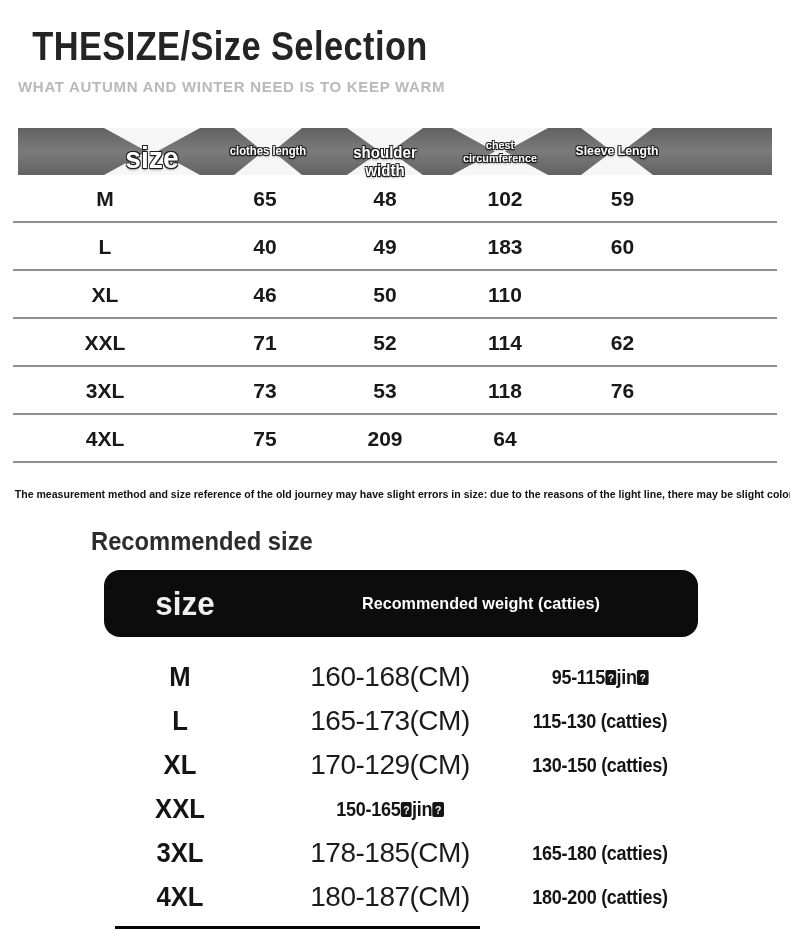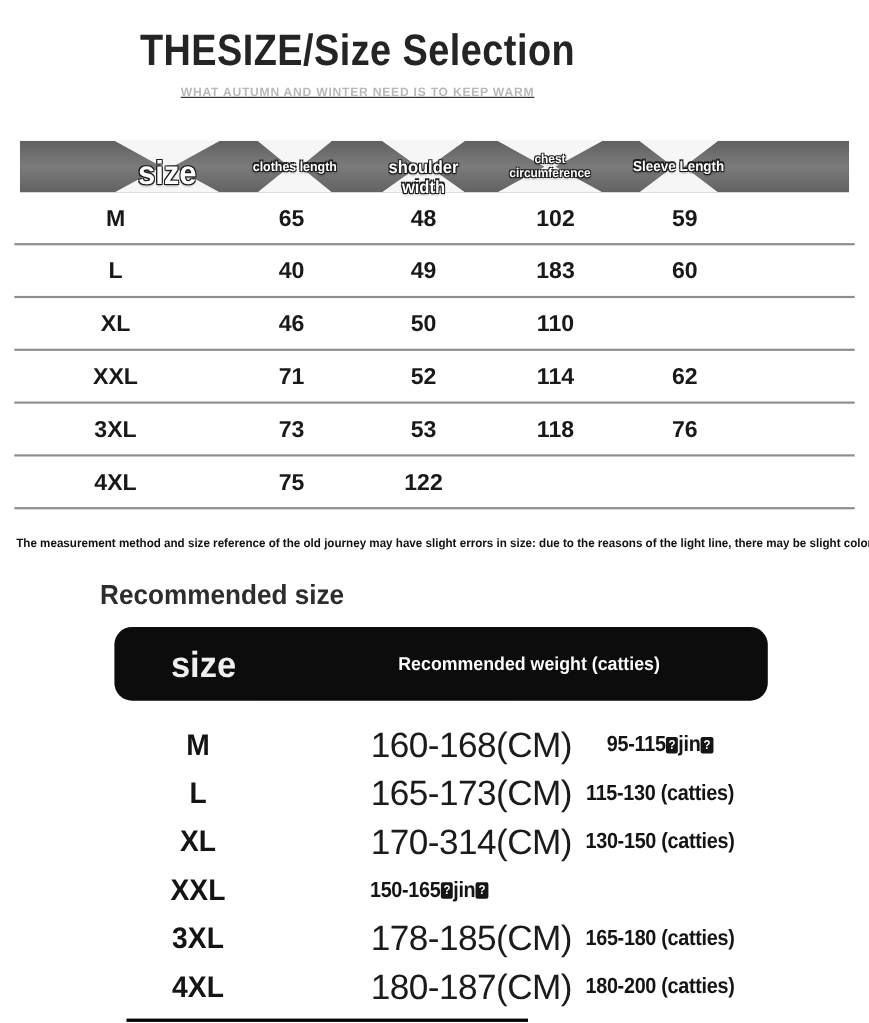--- a/index.html
+++ b/index.html
@@ -2,24 +2,24 @@
 <html><head>
 <meta charset="utf-8">
 <style>
   html,body{margin:0;padding:0;}
   body{
     width:790px;height:930px;position:relative;overflow:hidden;
     background:#ffffff;color:#1a1a1a;
     font-family:"Liberation Sans", sans-serif;
   }
   
-  .title-wrap{position:absolute;top:24px;left:0;width:650px;text-align:center;text-decoration:underline;}
+  .title-wrap{position:absolute;top:24px;left:0;width:650px;}
   .title-text{display:inline-block;font-size:40px;font-weight:bold;color:#242424;
     transform:scaleX(.86);transform-origin:center;white-space:nowrap;letter-spacing:.5px;}
-  .subtitle{margin-top:9px;font-size:11px;color:#b9b9b9;letter-spacing:.7px;font-weight:bold;}
+  .subtitle{margin-top:9px;font-size:15px;color:#b9b9b9;letter-spacing:.7px;font-weight:bold;margin-left:18px;}
 
   
   .st-header{position:absolute;left:18px;top:128px;width:754px;height:47px;}
   .st-header svg{position:absolute;left:0;top:0;}
   .st-col-label{
     position:absolute;top:0;height:100%;display:flex;align-items:center;justify-content:center;
     text-align:center;color:#ffffff;font-weight:bold;line-height:1.1;
     text-shadow:-1px -1px 0 #1b1b1b,1px -1px 0 #1b1b1b,-1px 1px 0 #1b1b1b,1px 1px 0 #1b1b1b,0 2px 2px rgba(0,0,0,.4);
     transform:scaleX(.94);
   }
@@ -49,21 +49,21 @@
   .rec-size-label{position:absolute;left:36px;top:0;height:100%;width:90px;display:flex;
     align-items:center;justify-content:center;color:#efefef;font-size:33px;font-weight:bold;
     transform:scaleX(.95);}
   .rec-weight-label{position:absolute;left:180px;right:20px;top:0;height:100%;display:flex;
     align-items:center;justify-content:center;color:#fdfdfd;font-size:17px;font-weight:bold;
     transform:scaleX(.95);}
 
   .rec-rows{position:absolute;top:655px;left:0;width:790px;}
   .rec-row{height:44px;display:grid;grid-template-columns:100px 160px 260px 160px;align-items:center;}
   .rec-size{text-align:center;font-size:27px;font-weight:bold;color:#141414;transform:scaleX(.95);}
-  .rec-height{text-align:right;font-size:32px;font-weight:normal;color:#1b1b1b;letter-spacing:-0.5px;white-space:nowrap;}
+  .rec-height{text-align:center;font-size:28px;font-weight:normal;color:#1b1b1b;letter-spacing:-0.5px;white-space:nowrap;}
   .rec-weight{text-align:center;font-size:20px;font-weight:bold;color:#141414;letter-spacing:-0.3px;
     white-space:nowrap;transform:scaleX(.9);}
 
   .tofu{display:inline-block;background:#151515;color:#ffffff;font-size:58%;font-weight:bold;
     line-height:1;padding:2px 3px;border-radius:2px;vertical-align:2px;}
 
   .bottom-edge-line{position:absolute;left:115px;top:926px;width:365px;height:3px;background:#050505;}
 </style>
 </head>
 <body>
@@ -129,21 +129,22 @@
   <div class="st-row">
     <div class="st-cell">3XL</div>
     <div class="st-cell">73</div>
     <div class="st-cell">53</div>
     <div class="st-cell">118</div>
     <div class="st-cell">76</div>
   </div>
   <div class="st-row">
     <div class="st-cell">4XL</div>
     <div class="st-cell">75</div>
-    <div class="st-cell">122</div>
+    <div class="st-cell">209</div>
+    <div class="st-cell">64</div>
   </div>
 </div>
 
 <div class="disclaimer">The measurement method and size reference of the old journey may have slight errors in size: due to the reasons of the light line, there may be slight color differences</div>
 
 <div class="rec-heading">Recommended size</div>
 
 <div class="rec-header">
   <div class="rec-size-label">size</div>
   <div class="rec-weight-label">Recommended weight (catties)</div>
@@ -158,21 +159,21 @@
   </div>
   <div class="rec-row">
     <div></div>
     <div class="rec-size">L</div>
     <div class="rec-height">165-173(CM)</div>
     <div class="rec-weight">115-130 (catties)</div>
   </div>
   <div class="rec-row">
     <div></div>
     <div class="rec-size">XL</div>
-    <div class="rec-height">170-314(CM)</div>
+    <div class="rec-height">170-129(CM)</div>
     <div class="rec-weight">130-150 (catties)</div>
   </div>
   <div class="rec-row">
     <div></div>
     <div class="rec-size">XXL</div>
     <div class="rec-weight">150-165<span class="tofu">?</span>jin<span class="tofu">?</span></div>
   </div>
   <div class="rec-row">
     <div></div>
     <div class="rec-size">3XL</div>

